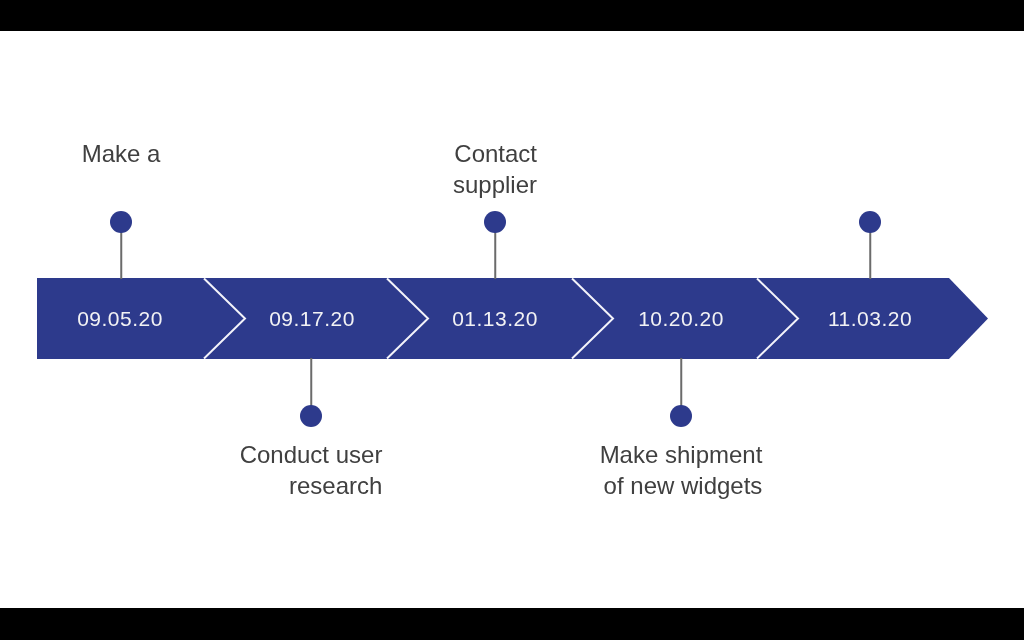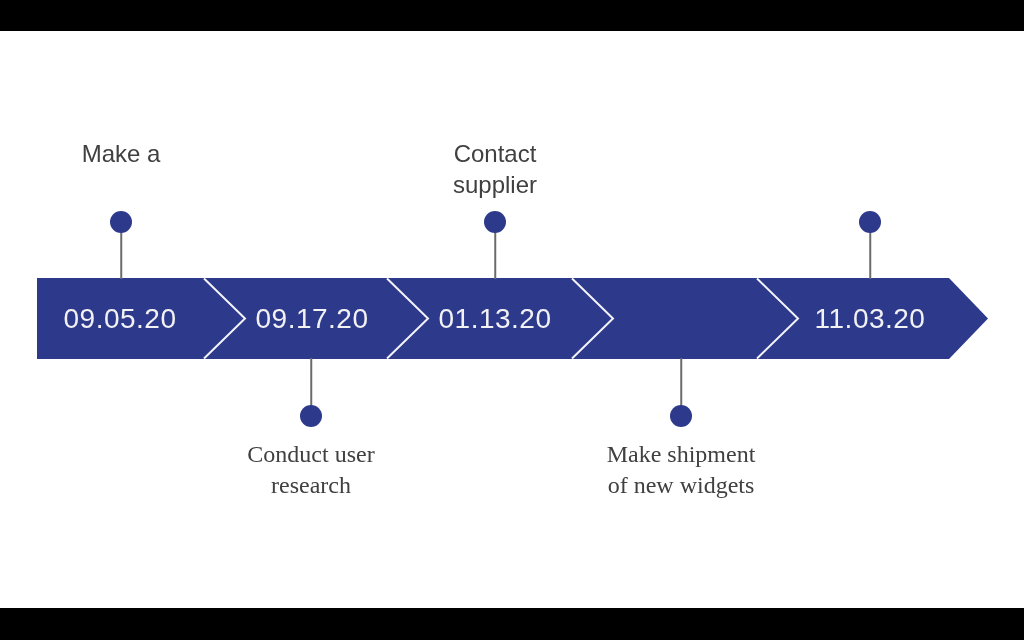--- a/index.html
+++ b/index.html
@@ -24,30 +24,30 @@
   .slide{
     position:relative;width:1024px;height:577px;
     background:var(--slide-background);
   }
   .bar-svg{position:absolute;left:0;top:0;width:1024px;height:577px;}
   .bar-shape{fill:var(--accent);}
   .chev{fill:none;stroke:var(--chevron-stroke);stroke-width:2;}
   .date{
     position:absolute;top:247px;height:81px;width:180px;
     display:flex;align-items:center;justify-content:center;
-    color:var(--date-text);font-size:28px;letter-spacing:0.5px;
+    color:var(--date-text);font-size:21px;letter-spacing:0.5px;
   }
   .milestone{position:absolute;top:0;width:0;height:577px;}
   .label{
     position:absolute;transform:translateX(-50%);
-    text-align:center;color:var(--label-text);
+    text-align:right;color:var(--label-text);
     font-size:24px;line-height:31px;white-space:nowrap;
   }
   .milestone.above .label{top:107px;}
-  .milestone.below .label{top:408px;font-family:Liberation Serif, serif;}
+  .milestone.below .label{top:408px;}
   .connector{
     position:absolute;width:1.5px;transform:translateX(-50%);
     background:var(--connector);
   }
   .milestone.above .connector{top:191px;height:57px;}
   .milestone.below .connector{top:327px;height:58px;}
   .dot{
     position:absolute;width:22px;height:22px;border-radius:50%;
     transform:translateX(-50%);background:var(--accent);
   }
@@ -65,20 +65,21 @@
     <polygon class="bar-shape" points="37,247 949,247 988,287.5 949,328 37,328"></polygon>
     <polyline class="chev" points="204,247.5 245,287.5 204,327.5"></polyline>
     <polyline class="chev" points="387,247.5 428,287.5 387,327.5"></polyline>
     <polyline class="chev" points="572,247.5 613,287.5 572,327.5"></polyline>
     <polyline class="chev" points="757,247.5 798,287.5 757,327.5"></polyline>
   </svg>
 
   <div class="date" style="left:30px">09.05.20</div>
   <div class="date" style="left:222px">09.17.20</div>
   <div class="date" style="left:405px">01.13.20</div>
+  <div class="date" style="left:591px">10.20.20</div>
   <div class="date" style="left:780px">11.03.20</div>
 
   <div class="milestone above" style="left:121px">
     <div class="label">
       <div>Make a</div>
     </div>
     <div class="connector"></div>
     <div class="dot"></div>
   </div>
 

